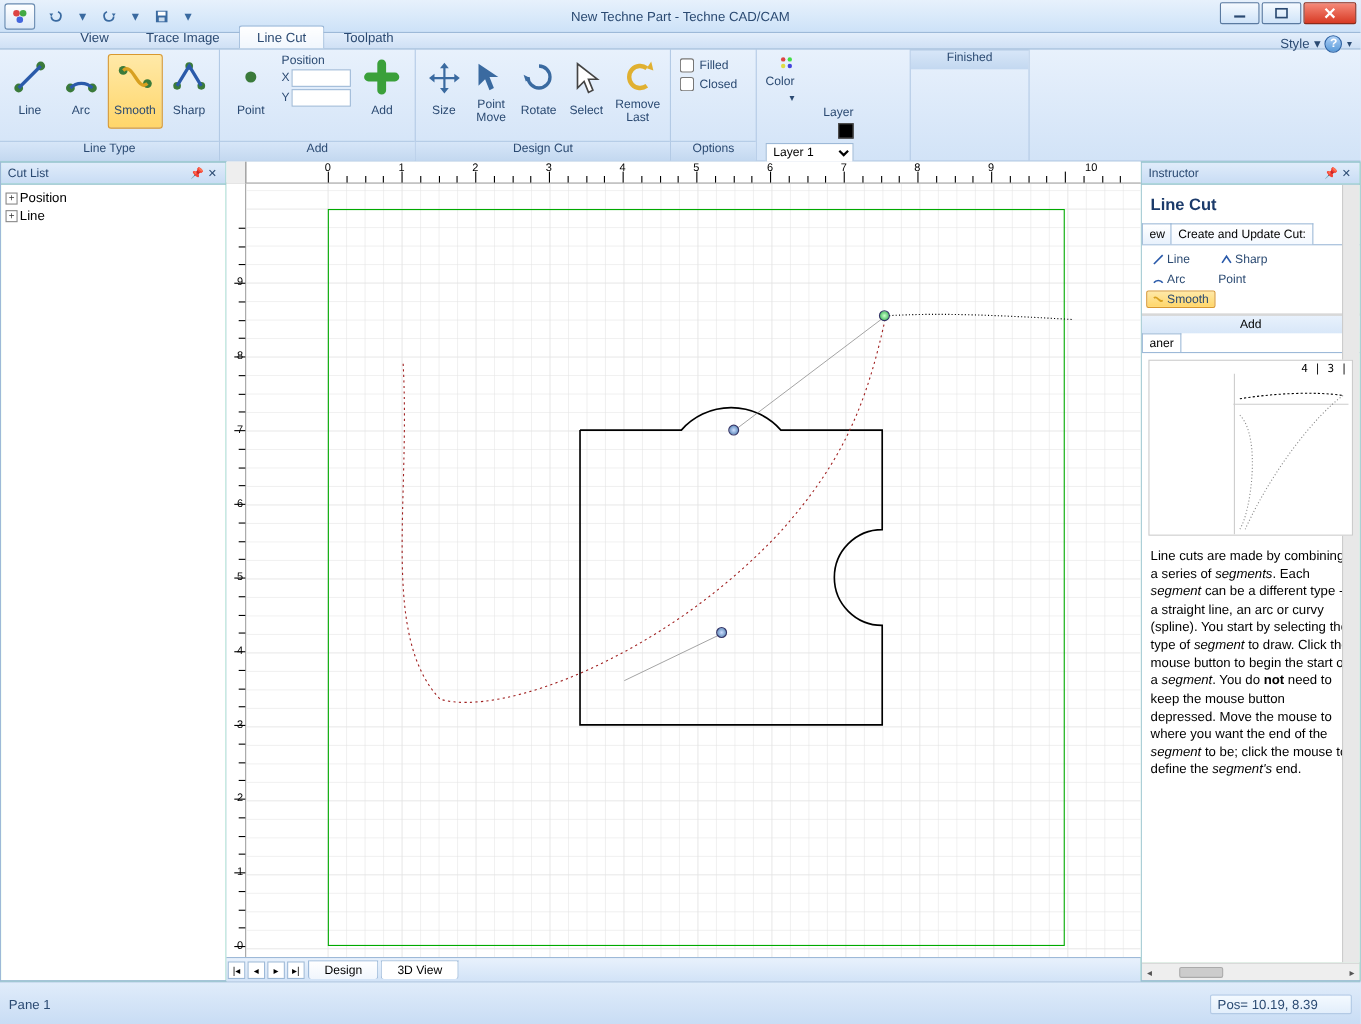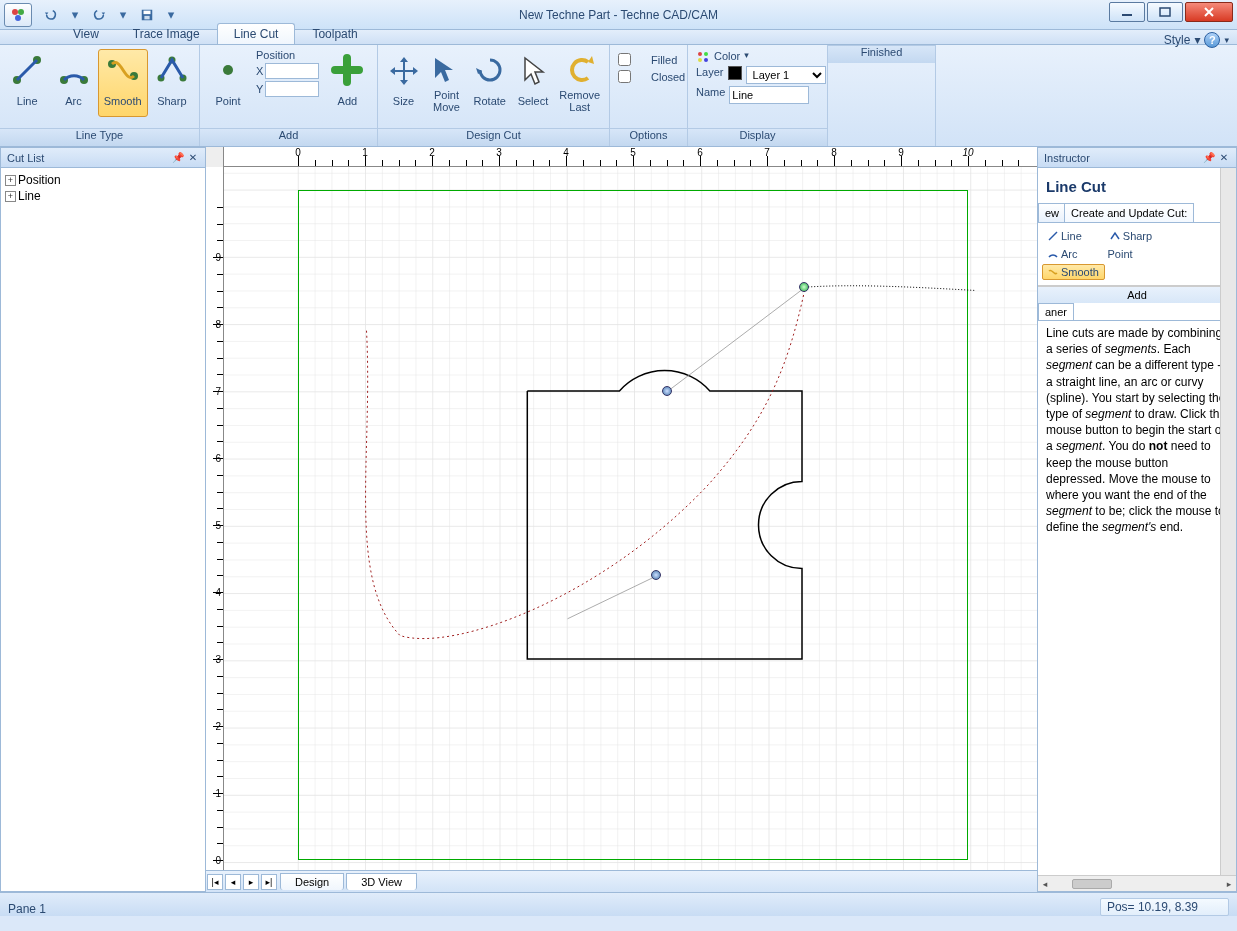--- a/index.html
+++ b/index.html
@@ -30,23 +30,23 @@
 .group { border-right: 1px solid #b3cae5; display:flex; flex-direction:column; }
 .group-body { flex:1; display:flex; align-items:flex-start; padding: 2px 4px; }
 .group-label { height: 18px; font-size: 11px; text-align:center; color:#2b4a72; background: linear-gradient(#d7e6f8,#c3d8f0); border-top:1px solid #b3cae5;}
 .big-btn { display:flex; flex-direction:column; align-items:center; padding: 4px 6px 2px; margin:2px 1px; border:1px solid transparent; border-radius:3px; font-size:11px; color:#2b4a72; min-width:44px;}
 .big-btn.sel { border-color:#d89830; background:linear-gradient(#ffe9a8,#ffd66a);}
 .big-btn .ico { width:32px; height:32px; margin-bottom:2px; display:flex; align-items:center; justify-content:center;}
 .big-btn .lbl { text-align:center; line-height:1.1; height:26px; display:flex; align-items:center;}
 .vcol { display:flex; flex-direction:column; padding:2px 4px; font-size:11px; color:#2b4a72; gap:2px;}
 .pos-row { display:flex; align-items:center; gap:2px;}
 .pos-row input { width:54px; height:16px; font-size:11px; border:1px solid #9db9d8; background:#fff;}
-.chk-row { display:flex; align-items:center; gap:20px; font-size:11px; color:#2b4a72; padding:2px 4px;}
+.chk-row { display:flex; align-items:center; gap:5px; font-size:11px; color:#2b4a72; padding:2px 4px;}
 .chk-row input { width:13px; height:13px;}
-.disp-row { display:flex; align-items:flex-start; gap:4px; font-size:11px; color:#2b4a72; padding:1px 4px;}
+.disp-row { display:flex; align-items:flex-end; gap:4px; font-size:11px; color:#2b4a72; padding:1px 4px;flex-direction:column;}
 .disp-row .sw { width:14px; height:14px; border:1px solid #555; background:#000;}
 .disp-row select, .disp-row input.txt { height:18px; font-size:11px; border:1px solid #9db9d8; background:#fff; width: 80px; padding:0 2px;}
 
 
 .main { display:flex; height: 745px; }
 .panel { background:#86efac; border:1px solid #9db9d8;}
 .panel-header { height:20px; background:linear-gradient(#e0ecfa,#c8dcf4); font-size:11px; color:#2b4a72; padding:0 6px; display:flex; align-items:center; justify-content:space-between; border-bottom:1px solid #9db9d8;}
 .panel-header .pins { display:flex; gap:2px;}
 .panel-header .pin { width:12px; height:12px; color:#2b4a72; font-size:10px; display:flex;align-items:center;justify-content:center;}
 
@@ -95,21 +95,21 @@
 .instr-thumb { margin:6px; border:1px solid #ccc; height:160px; background:#fff; position:relative; overflow:hidden;}
 .instr-text { padding:4px 8px; font-size:12px; line-height:1.35; font-family:"Times New Roman",serif; color:#000;}
 .instr-text em { font-style:italic;}
 .instr-text b { font-weight:bold;}
 .instr-scroll { position:absolute; right:0; top:0; bottom:0; width:16px; background:#e8e8e8; border-left:1px solid #ccc;}
 .instr-hscroll { height:16px; border-top:1px solid #ccc; background:#eee; display:flex; align-items:center;}
 .instr-hscroll .tr { width:14px; text-align:center; font-size:9px; color:#555;}
 .instr-hscroll .thumb { width:40px; height:10px; background:#ccc; border:1px solid #aaa; border-radius:2px; margin-left:20px;}
 
 
-.statusbar { height: 24px; background:linear-gradient(#e0ecfa,#c8dcf4); border-top:1px solid #9db9d8; display:flex; align-items:flex-end; justify-content:space-between; padding:0 8px; font-size:12px; color:#2b4a72;}
+.statusbar { height: 40px; background:linear-gradient(#e0ecfa,#c8dcf4); border-top:1px solid #9db9d8; display:flex; align-items:center; justify-content:space-between; padding:0 8px; font-size:12px; color:#2b4a72;}
 .statusbar .pos { border:1px solid #b3cae5; padding:1px 30px 1px 6px; background:linear-gradient(#f4faff,#e2eefb); border-radius:2px;}
 
 
 svg { overflow:visible; }
 </style>
 </head>
 <body>
 
 <div class="titlebar">
   <div class="app-icon">
@@ -423,21 +423,21 @@
         <div class="num" style="left: 628px;">8</div>
         <div class="tick" style="left: 644.75px;"></div>
         <div class="tick" style="left: 661.5px;"></div>
         <div class="tick" style="left: 678.25px;"></div>
         <div class="tick major" style="left: 695px;"></div>
         <div class="num" style="left: 695px;">9</div>
         <div class="tick" style="left: 711.75px;"></div>
         <div class="tick" style="left: 728.5px;"></div>
         <div class="tick" style="left: 745.25px;"></div>
         <div class="tick major" style="left: 762px;"></div>
-        <div class="num" style="left: 762px; font-style: italic;">10</div>
+        <div class="num" style="left: 786px;">10</div>
         <div class="tick" style="left: 778.75px;"></div>
         <div class="tick" style="left: 795.5px;"></div>
         <div class="tick" style="left: 812.25px;"></div>
       </div>
     <div class="canvas-row">
       <div class="ruler-v">
           <div class="tick major" style="top: 693px;"></div>
           <div class="num" style="top: 693px;">0</div>
           <div class="tick" style="top: 676.25px;"></div>
           <div class="tick" style="top: 659.5px;"></div>
@@ -671,20 +671,30 @@
               </svg>
               <span>Smooth</span>
             </div>
           <div style="margin-left:auto;font-size:10px;border:1px solid #aaa;padding:0 2px">□</div>
         </div>
       </div>
       <div class="instr-add">Add</div>
       <div class="instr-tab2row">
           <div class="instr-tab2">aner</div>
         </div>
+      <div class="instr-thumb">
+        <div style="position:absolute;right:4px;top:2px;font-size:10px;font-family:monospace">4 | 3 |</div>
+        <svg width="100%" height="100%" viewBox="0 0 180 160">
+          <line x1="75" y1="12" x2="75" y2="160" stroke="#ccc"></line>
+          <line x1="74" y1="40" x2="180" y2="40" stroke="#ccc"></line>
+          <path d="M80 35 C 110 30, 150 28, 175 32" fill="none" stroke="#000" stroke-dasharray="2 2"></path>
+          <path d="M80 50 C 100 70, 90 140, 80 155" fill="none" stroke="#888" stroke-dasharray="1 2"></path>
+          <path d="M175 32 C 150 50, 110 100, 85 155" fill="none" stroke="#888" stroke-dasharray="1 2"></path>
+        </svg>
+      </div>
       <div class="instr-text">
         <span>Line cuts are made by combining a series of </span><em>segments</em><span>.  Each </span><em>segment</em><span> can be a different type - a straight line, an arc or curvy (spline).  You start by selecting the type of </span><em>segment</em><span> to draw.  Click the mouse button to begin the start of a </span><em>segment</em><span>.  You do </span><b>not</b><span> need to keep the mouse button depressed.   Move the mouse to where you want the end of the </span><em>segment</em><span> to be; click the mouse to define the </span><em>segment's</em><span> end.</span>
       </div>
     </div>
     <div class="instr-hscroll">
       <div class="tr">◂</div>
         <div class="thumb"></div>
         <div class="tr" style="margin-left:auto">▸</div>
     </div>
   </div>

